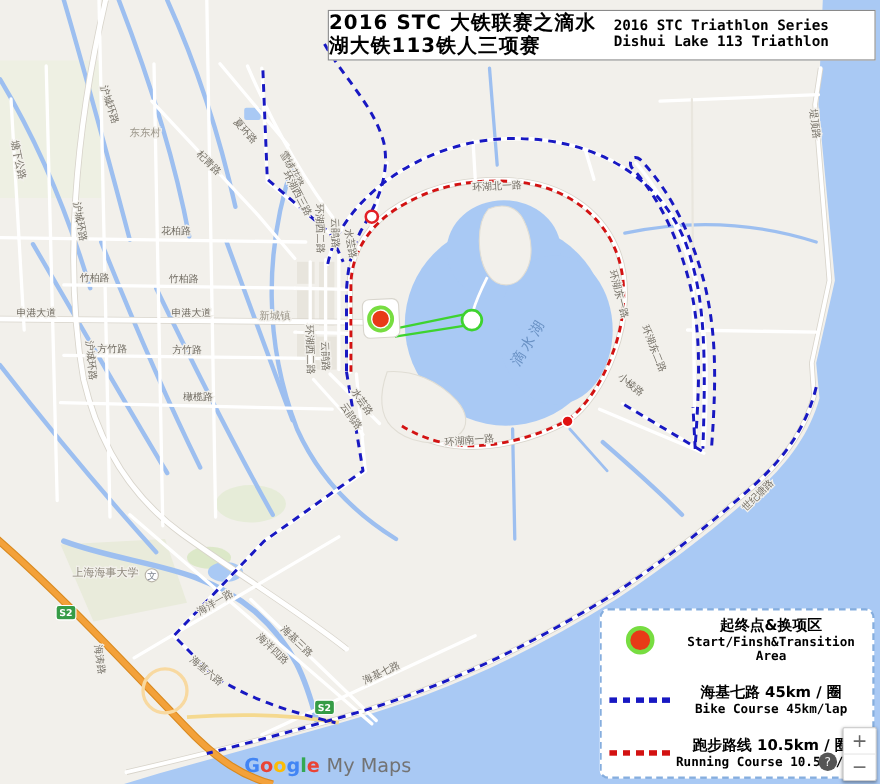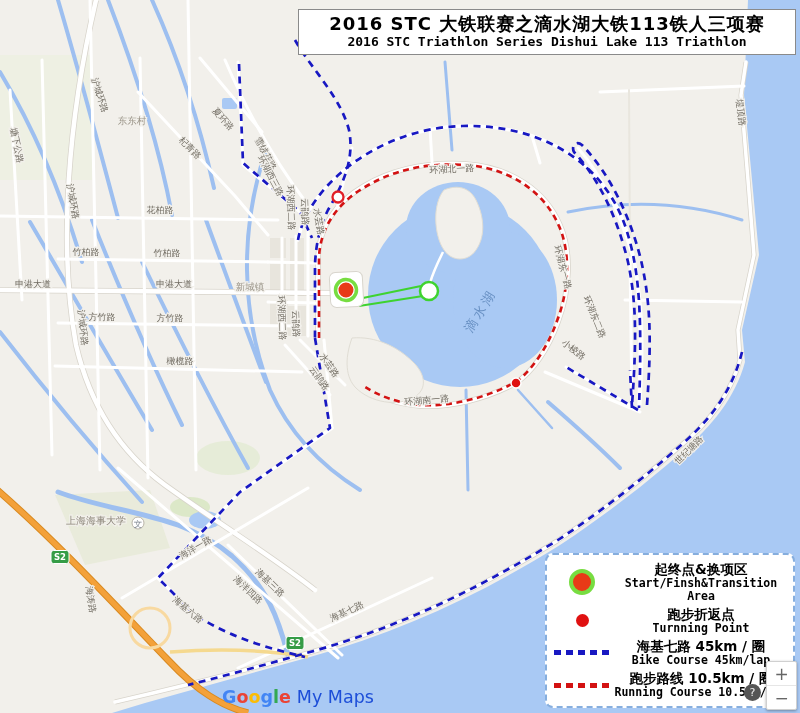--- a/index.html
+++ b/index.html
@@ -2,21 +2,21 @@
 <html><head>
 <meta charset="utf-8">
 <style>
   html,body{margin:0;padding:0;background:#ddd;}
   .stage{position:relative;width:800px;height:713px;overflow:hidden;
          font-family:"DejaVu Sans",sans-serif;background:#f2f0eb;}
   .stage svg{position:absolute;left:0;top:0;}
 
   
   .title-box{position:absolute;left:298px;top:9px;width:498px;height:46px;background:#fff;
-             border:1px solid #8a8a8a;box-sizing:border-box;display:flex;flex-direction:column;
+             border:1px solid #8a8a8a;box-sizing:border-box;display:flex;
              justify-content:center;align-items:center;z-index:5;}
   .title-zh{font-size:18px;font-weight:bold;letter-spacing:1px;color:#000;line-height:1.15;}
   .title-en{font-size:13px;font-weight:bold;color:#000;font-family:"DejaVu Sans Mono",monospace;line-height:1.15;}
 
   
   .legend{position:absolute;left:545px;top:553px;width:250px;height:155px;background:#fff;
           border:2px dashed #86aede;border-radius:8px;box-sizing:border-box;padding:7px 4px;
           display:flex;flex-direction:column;justify-content:space-between;z-index:4;}
   .lrow{display:flex;align-items:center;}
   .lmark{width:62px;display:flex;justify-content:center;align-items:center;flex:none;}
@@ -33,21 +33,21 @@
            border:1px solid #d0d0d0;border-radius:2px;box-shadow:0 1px 3px rgba(0,0,0,.35);
            display:flex;flex-direction:column;z-index:6;}
   .zbtn{flex:1;display:flex;align-items:center;justify-content:center;font-size:17px;color:#666;cursor:pointer;}
   .zbtn + .zbtn{border-top:1px solid #e6e6e6;}
   .helpbtn{position:absolute;left:744px;top:684px;width:17px;height:17px;border-radius:50%;background:#555;
            color:#eee;font-size:11px;display:flex;align-items:center;justify-content:center;z-index:5;cursor:pointer;}
 
   
   .watermark{position:absolute;left:222px;top:687px;font-size:17.5px;font-weight:bold;z-index:3;cursor:pointer;}
   .wm-l0,.wm-l3{color:#4285F4}.wm-l1,.wm-l5{color:#EA4335}.wm-l2{color:#FBBC05}.wm-l4{color:#34A853}
-  .wm-prod{color:#1d4ed8;margin-left:6px;font-weight:normal;}
+  .wm-prod{color:#737373;margin-left:6px;font-weight:normal;}
 
   
   text{font-family:"DejaVu Sans",sans-serif;}
   .rd{font-size:9px;fill:#6f6a60;text-anchor:middle;paint-order:stroke;stroke:#f2f0eb;stroke-width:2.4px;}
   .vl{font-size:9.5px;fill:#9c968a;text-anchor:middle;paint-order:stroke;stroke:#f2f0eb;stroke-width:2.4px;}
   .un{font-size:10px;fill:#8d877b;text-anchor:middle;paint-order:stroke;stroke:#f2f0eb;stroke-width:2.4px;}
   .wt{font-size:13px;fill:#6991c4;letter-spacing:3px;text-anchor:middle;}
   .shield-txt{font-size:8.5px;font-weight:bold;fill:#fff;text-anchor:middle;}
 </style>
 </head>
@@ -267,29 +267,20 @@
       <span class="lmark">
           <span class="start-swatch"></span>
         </span>
       <div class="ltext">
         <div class="lzh">起终点&amp;换项区</div>
         <div class="len">Start/Finsh&amp;Transition Area</div>
       </div>
     </div>
     <div class="lrow">
       <span class="lmark">
-          <span class="dot-swatch"></span>
-        </span>
-      <div class="ltext">
-        <div class="lzh">跑步折返点</div>
-        <div class="len">Turnning Point</div>
-      </div>
-    </div>
-    <div class="lrow">
-      <span class="lmark">
           <span class="dash-swatch"></span>
         </span>
       <div class="ltext">
         <div class="lzh">海基七路 45km / 圈</div>
         <div class="len">Bike Course 45km/lap</div>
       </div>
     </div>
     <div class="lrow">
       <span class="lmark">
           <span class="dash-swatch red"></span>

